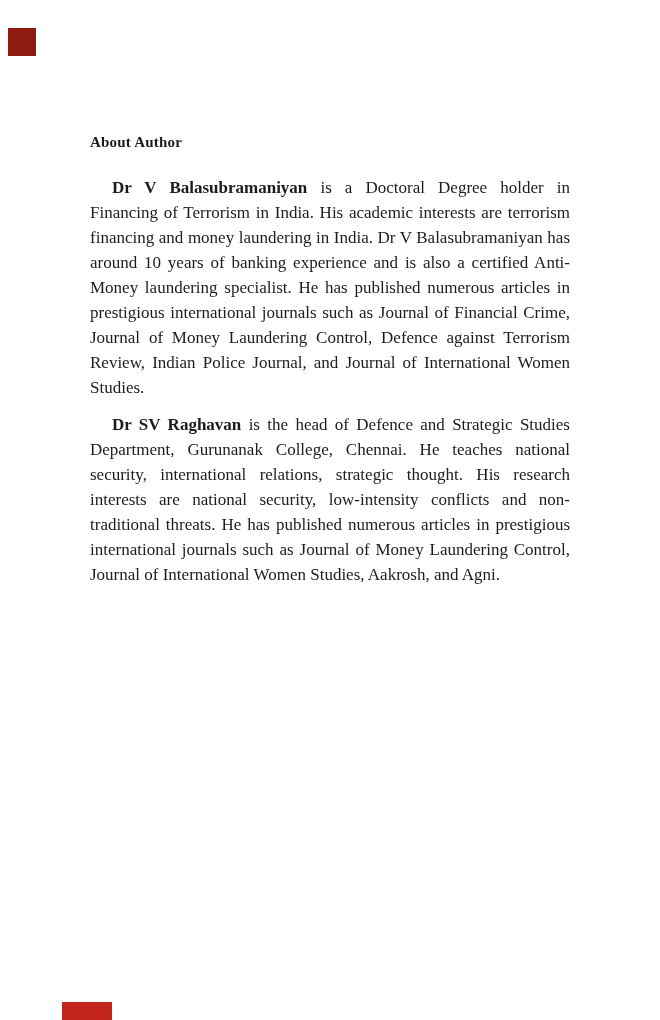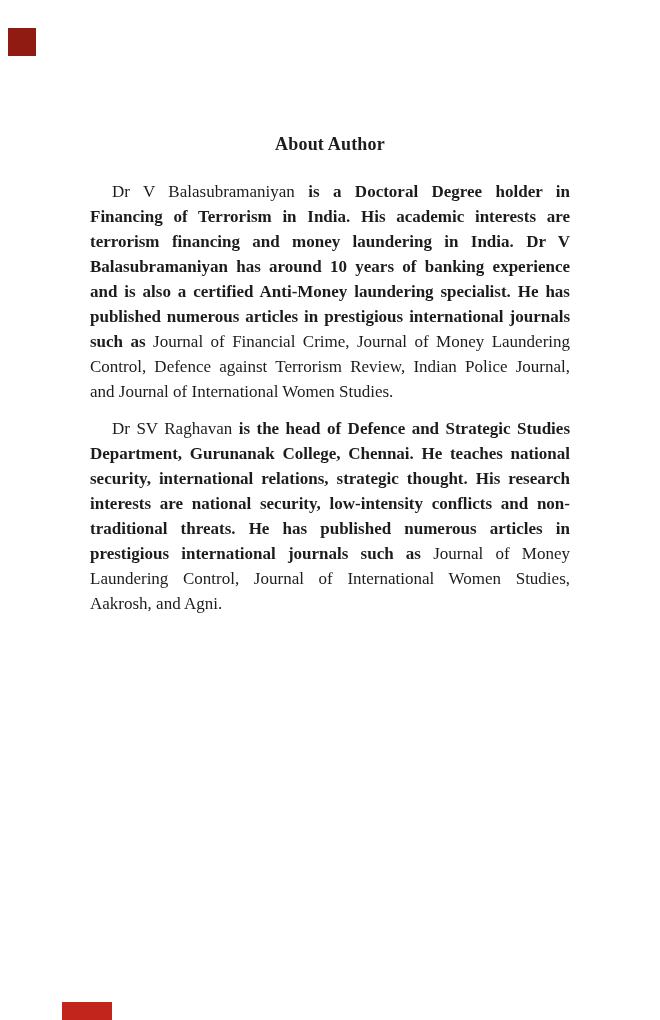--- a/index.html
+++ b/index.html
@@ -30,36 +30,36 @@
     width: 50px;
     height: 18px;
   }
   .content {
     position: absolute;
     left: 90px;
     top: 134px;
     width: 480px;
   }
   .heading {
-    text-align: center;
-    font-size: 18px;
+    text-align: left;
+    font-size: 15px;
     font-weight: bold;
     letter-spacing: 0.2px;
     margin: 0 0 24px 0;
   }
   .para {
     margin: 0 0 12px 0;
     font-size: 17px;
     line-height: 25px;
     text-align: justify;
     text-indent: 22px;
   }
-  .para .bold { font-weight: normal; }
+  .para .bold { font-weight: bold; }
   .para .italic { }
-  .para .normal { font-weight: bold; font-style: normal; }
+  .para .normal { font-weight: normal; font-style: normal; }
 </style>
 </head>
 <body>
 
 <div class="page">
 
   <div class="corner-mark-top" style="background: rgb(143, 27, 18);"></div>
 
   <div class="content">
     <h1 class="heading">About Author</h1>

